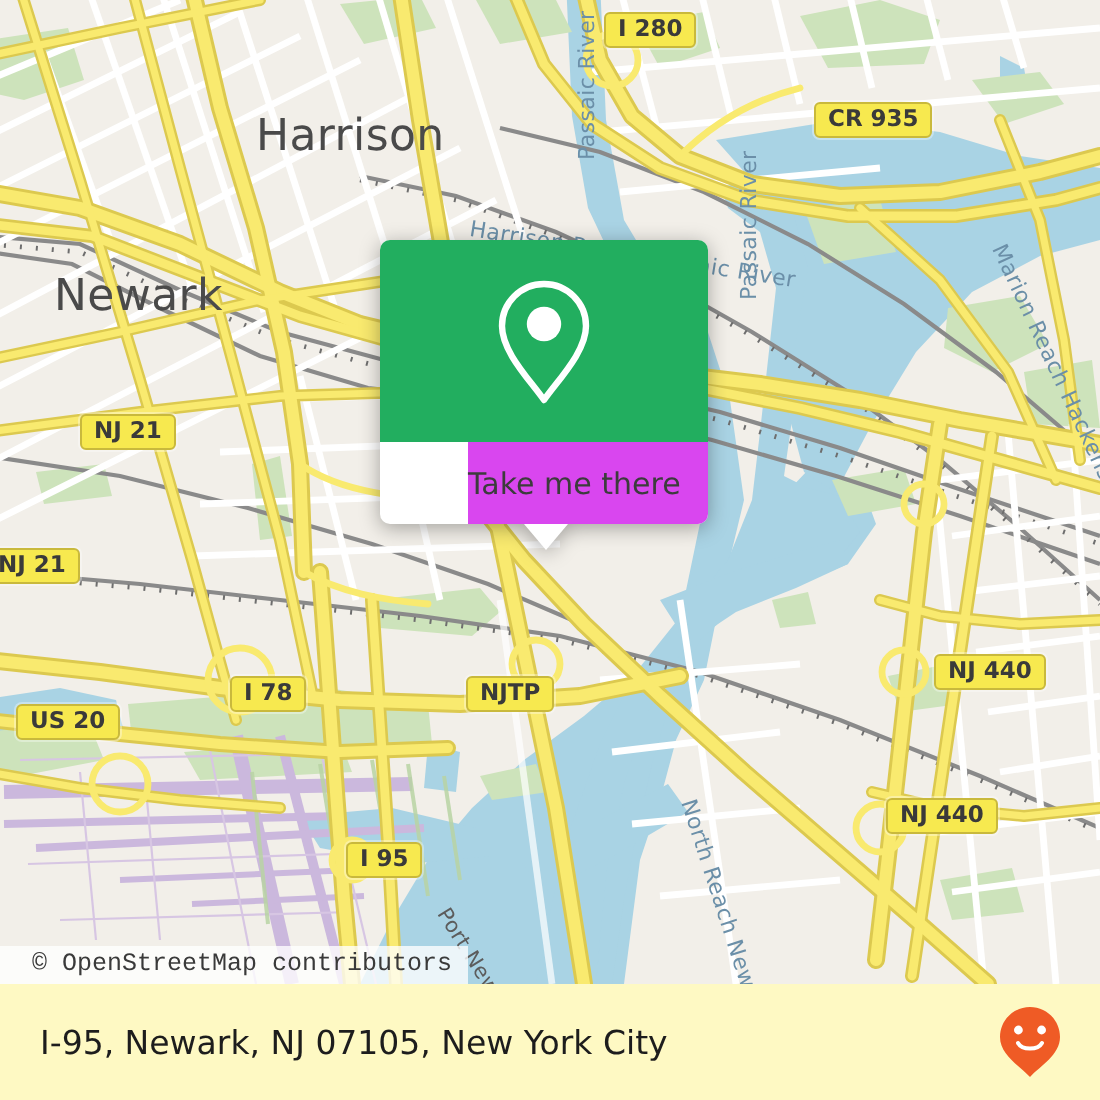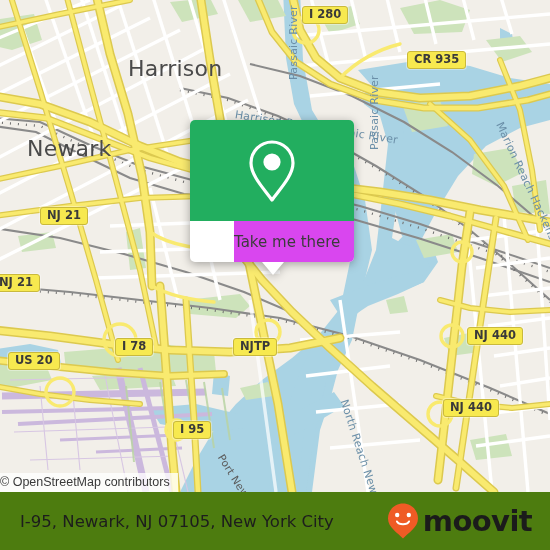--- a/index.html
+++ b/index.html
@@ -50,28 +50,28 @@
   #popup-tail{
     position:absolute;left:72px;top:141.5px;width:0;height:0;
     border-left:11px solid transparent;border-right:11px solid transparent;
     border-top:13px solid #ffffff;
   }
 
   
   #attrib{
     position:absolute;left:0;bottom:0;
     background:rgba(255,255,255,.78);
-    font-size:12.5px;color:#3a3a3a;padding:2px 8px 3px 0;
-    font-family:Liberation Sans, sans-serif;
+    font-size:12.5px;color:#3a3a3a;padding:2px 8px 3px 16px;
+    font-family:Liberation Mono, monospace;
   }
 
   
   #footer{
     position:absolute;left:0;top:492px;width:550px;height:58px;
-    background:#4d7c0f;overflow:hidden;
+    background:#fef9c3;overflow:hidden;
   }
   #footer-row{
     position:relative;width:100%;height:100%;
     display:flex;align-items:center;justify-content:space-between;
     padding:0 18px 0 20px;box-sizing:border-box;
   }
   #addr{font-size:16.5px;color:#1d1d1d;font-family:"DejaVu Sans","Liberation Sans",sans-serif;}
   #brand{display:flex;align-items:center;gap:3px;}
   #brand-text{
     font-size:29px;color:#1b1b1b;font-weight:bold;letter-spacing:-.6px;
@@ -390,19 +390,18 @@
 
     <div id="footer-row">
       <span id="addr">I-95, Newark, NJ 07105, New York City</span>
       <span id="brand">
         <svg width="34" height="38" viewBox="0 0 34 38">
           <path d="M17,1.5 C8.7,1.5 2,8.2 2,16.5 C2,25.5 12,31 17,36.5 C22,31 32,25.5 32,16.5 C32,8.2 25.3,1.5 17,1.5 Z" fill="#ef5b25"></path>
           <circle cx="11.2" cy="13" r="2.2" fill="#ffffff"></circle>
           <circle cx="22.8" cy="13" r="2.2" fill="#ffffff"></circle>
           <path d="M11,19.5 C13,23.2 21,23.2 23,19.5" fill="none" stroke="#ffffff" stroke-width="2" stroke-linecap="round"></path>
         </svg>
-        <span id="brand-text">moovit</span>
       </span>
 
     </div>
   </div>
 
 </div>
 
 </body></html>

